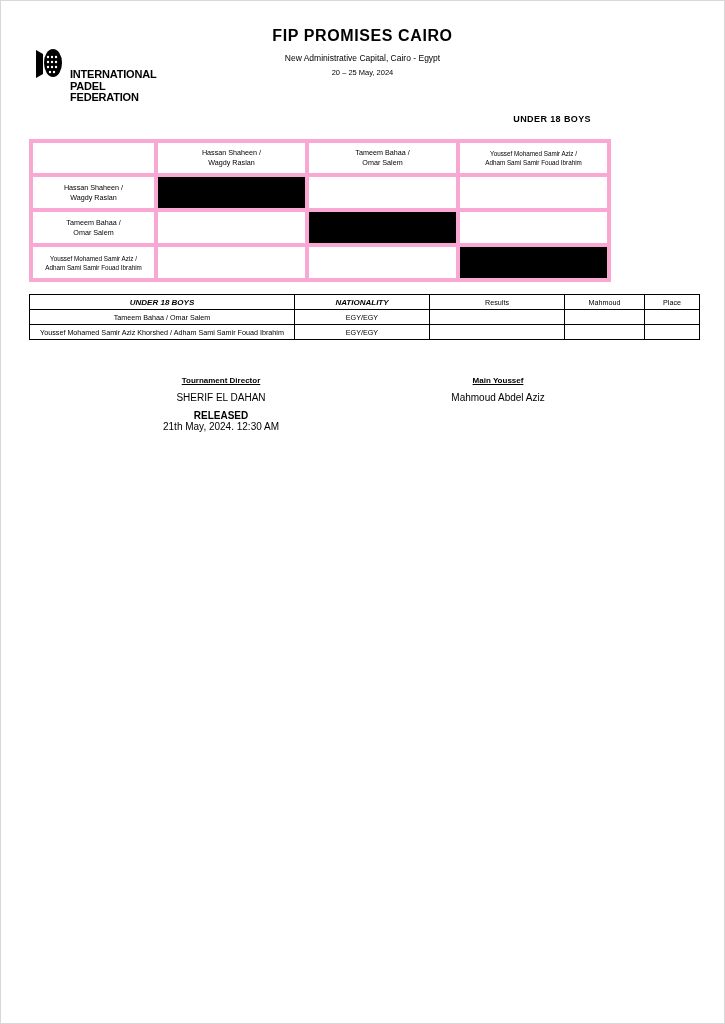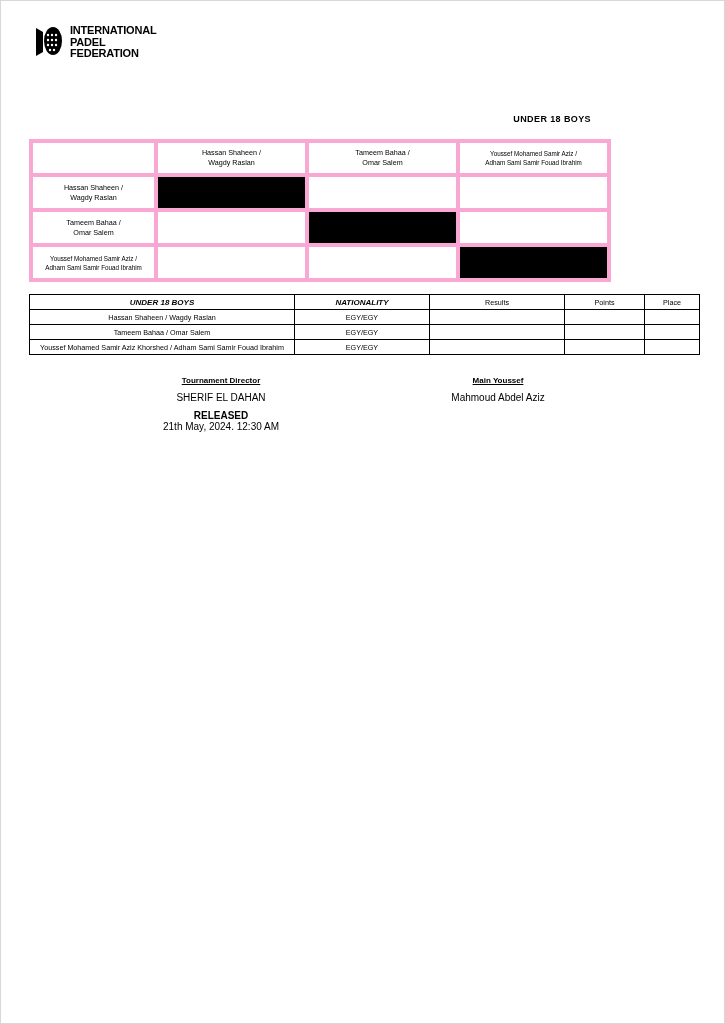--- a/index.html
+++ b/index.html
@@ -42,20 +42,21 @@
     height: 32px;
     position: relative;
   }
   .logo-text {
     font-family: "Liberation Sans", sans-serif;
     font-weight: bold;
     font-size: 11px;
     line-height: 11.5px;
     letter-spacing: -0.2px;
     text-transform: uppercase;
+    margin-top: 44px;
   }
   .title-block {
     position: absolute;
     left: 0;
     right: 0;
     top: 26px;
     text-align: center;
   }
   .doc-title {
     font-size: 16px;
@@ -204,20 +205,25 @@
           </g>
         </svg>
       </span>
       <span class="logo-text">
         <span>INTERNATIONAL</span><br>
         <span>PADEL</span><br>
         <span>FEDERATION</span>
       </span>
     </div>
 
+    <div class="title-block">
+      <div class="doc-title">FIP PROMISES CAIRO</div>
+      <div class="doc-sub1">New Administrative Capital, Cairo - Egypt</div>
+      <div class="doc-sub2">20 – 25 May, 2024</div>
+    </div>
   </div>
 
   <div class="category-head">UNDER 18 BOYS</div>
 
   <div class="rr-wrap">
     <table class="rr">
       <tbody>
         <tr>
           <td class="rr-corner"></td>
           <td class="rr-colhead">
@@ -271,32 +277,25 @@
           <col class="col-nat">
           <col class="col-res">
           <col class="col-pts">
           <col class="col-place">
       </colgroup>
       <thead>
         <tr>
           <th class="hd-team">UNDER 18 BOYS</th>
           <th class="hd-nat">NATIONALITY</th>
           <th>Results</th>
-          <th>Points</th>
+          <th>Mahmoud</th>
           <th>Place</th>
         </tr>
       </thead>
       <tbody>
-        <tr>
-          <td>Hassan Shaheen / Wagdy Raslan</td>
-          <td>EGY/EGY</td>
-          <td></td>
-          <td></td>
-          <td></td>
-        </tr>
         <tr>
           <td>Tameem Bahaa / Omar Salem</td>
           <td>EGY/EGY</td>
           <td></td>
           <td></td>
           <td></td>
         </tr>
         <tr>
           <td class="team-long">Youssef Mohamed Samir Aziz Khorshed / Adham Sami Samir Fouad Ibrahim</td>
           <td>EGY/EGY</td>

